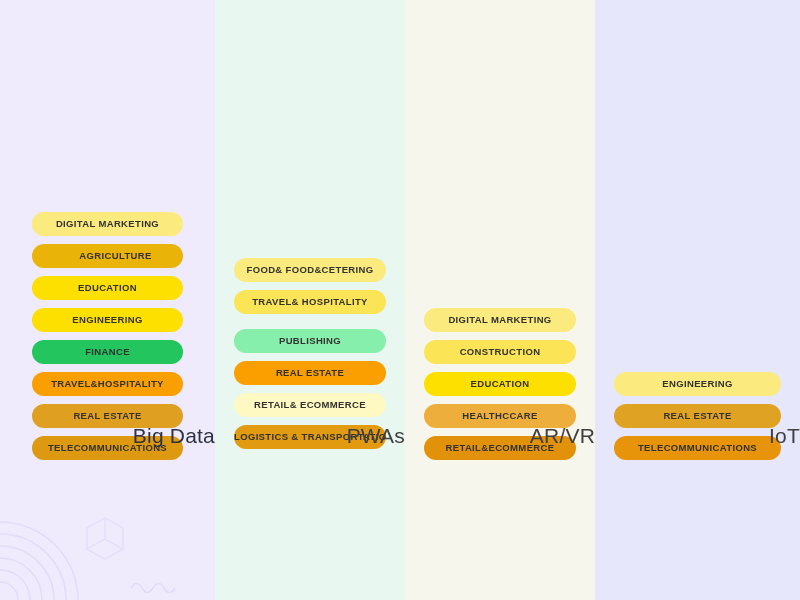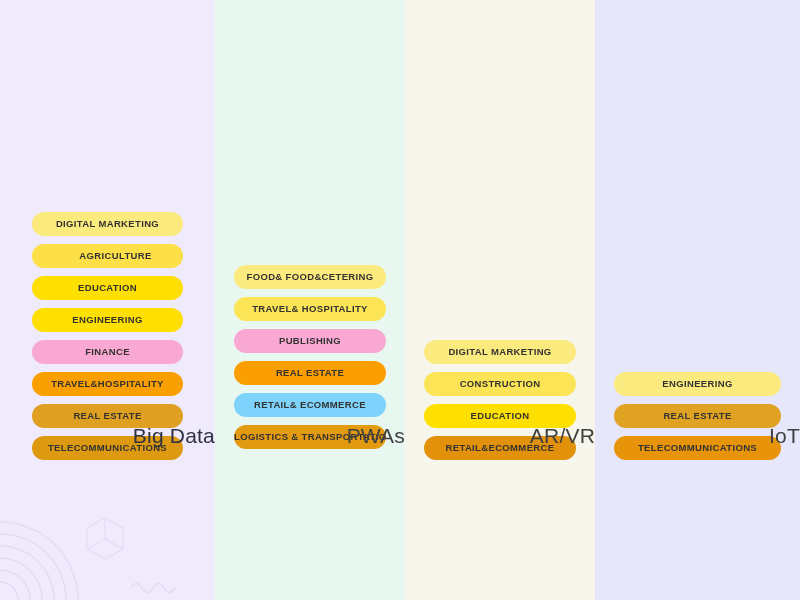--- a/index.html
+++ b/index.html
@@ -131,48 +131,49 @@
     <g id="decor-wave" fill="none" stroke="#e3dbf6" stroke-width="1.5">
       <path d="M131,588 q5.5,-9 11,0 q5.5,9 11,0 q5.5,-9 11,0 q5.5,9 11,0"></path>
     </g>
   </svg>
 
   <div class="columns">
 
     <div class="column col-0">
       <div class="pill-stack">
           <div class="pill" style="background: rgb(251, 235, 126); color: rgb(51, 50, 48);">DIGITAL MARKETING</div>
-          <div class="pill" style="background: #fde047; color: rgb(51, 50, 48); padding-left: 16px;">AGRICULTURE</div>
+          <div class="pill" style="background: #eab308; color: rgb(51, 50, 48); padding-left: 16px;">AGRICULTURE</div>
           <div class="pill" style="background: rgb(253, 224, 0); color: rgb(51, 50, 48);">EDUCATION</div>
           <div class="pill" style="background: rgb(253, 224, 0); color: rgb(51, 50, 48);">ENGINEERING</div>
-          <div class="pill" style="background: #f9a8d4; color: rgb(51, 50, 48);">FINANCE</div>
+          <div class="pill" style="background: #22c55e; color: rgb(51, 50, 48);">FINANCE</div>
           <div class="pill" style="background: rgb(249, 159, 0); color: rgb(51, 50, 48);">TRAVEL&amp;HOSPITALITY</div>
           <div class="pill" style="background: rgb(223, 160, 33); color: rgb(51, 50, 48);">REAL ESTATE</div>
           <div class="pill" style="background: rgb(221, 154, 17); color: rgb(51, 50, 48);">TELECOMMUNICATIONS</div>
         </div>
       <div class="col-title" style="color: rgb(46, 50, 66);">Big Data</div>
     </div>
 
     <div class="column col-1">
       <div class="pill-stack">
           <div class="pill" style="background: rgb(251, 235, 126); color: rgb(51, 50, 48);">FOOD&amp; FOOD&amp;CETERING</div>
           <div class="pill" style="background: rgb(251, 229, 86); color: rgb(51, 50, 48);">TRAVEL&amp; HOSPITALITY</div>
-          <div class="pill" style="background: #f9a8d4; color: rgb(51, 50, 48);">PUBLISHING</div>
+          <div class="pill" style="background: #86efac; color: rgb(51, 50, 48); margin-top: 7px;">PUBLISHING</div>
           <div class="pill" style="background: rgb(251, 158, 0); color: rgb(51, 50, 48);">REAL ESTATE</div>
-          <div class="pill" style="background: #7dd3fc; color: rgb(51, 50, 48);">RETAIL&amp; ECOMMERCE</div>
+          <div class="pill" style="background: #fef9c3; color: rgb(51, 50, 48);">RETAIL&amp; ECOMMERCE</div>
           <div class="pill" style="background: rgb(226, 154, 16); color: rgb(51, 50, 48);">LOGISTICS &amp; TRANSPORTATION</div>
         </div>
       <div class="col-title" style="color: #404040;">PWAs</div>
     </div>
 
     <div class="column col-2">
       <div class="pill-stack">
           <div class="pill" style="background: rgb(251, 235, 126); color: rgb(51, 50, 48);">DIGITAL MARKETING</div>
           <div class="pill" style="background: rgb(251, 229, 86); color: rgb(51, 50, 48);">CONSTRUCTION</div>
           <div class="pill" style="background: rgb(253, 224, 0); color: rgb(51, 50, 48);">EDUCATION</div>
+          <div class="pill" style="background: rgb(238, 174, 60); color: rgb(51, 50, 48);">HEALTHCCARE</div>
           <div class="pill" style="background: rgb(226, 146, 10); color: rgb(51, 50, 48);">RETAIL&amp;ECOMMERCE</div>
         </div>
       <div class="col-title" style="color: #404040;">AR/VR</div>
     </div>
 
     <div class="column col-3">
       <div class="pill-stack">
           <div class="pill" style="background: rgb(251, 235, 126); color: rgb(51, 50, 48);">ENGINEERING</div>
           <div class="pill" style="background: rgb(224, 162, 35); color: rgb(51, 50, 48);">REAL ESTATE</div>
           <div class="pill" style="background: rgb(231, 148, 10); color: rgb(51, 50, 48);">TELECOMMUNICATIONS</div>

